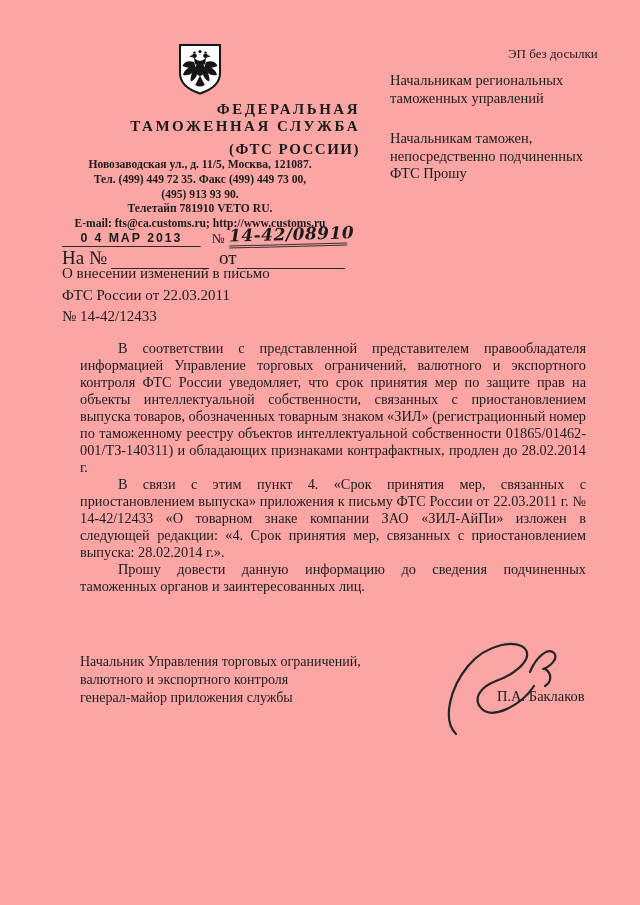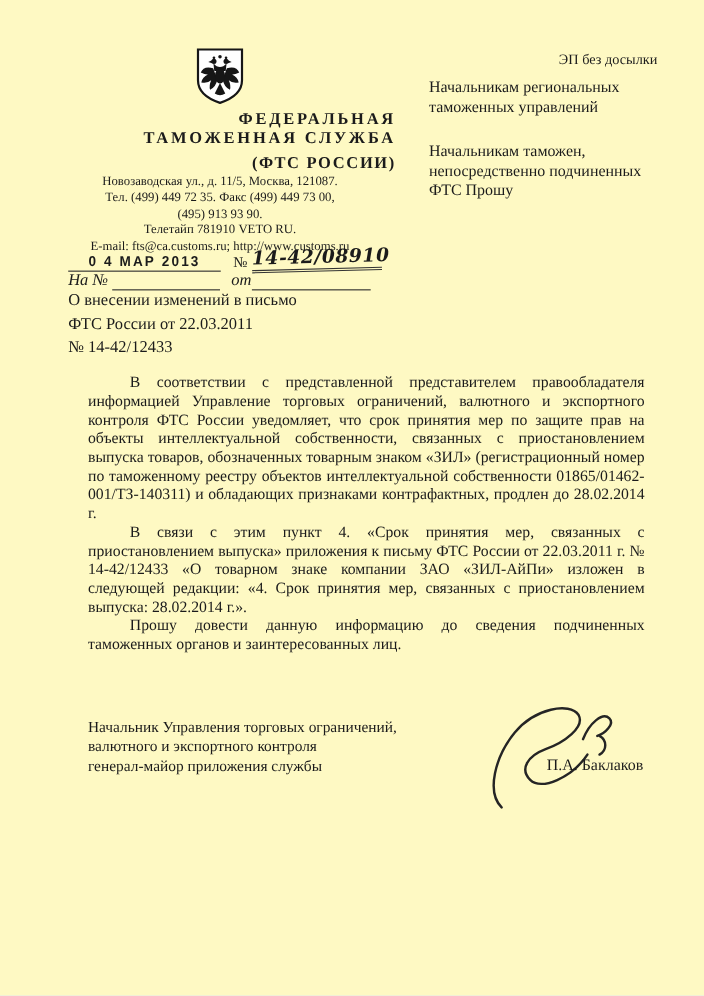--- a/index.html
+++ b/index.html
@@ -1,20 +1,20 @@
 <!DOCTYPE html>
 <html lang="ru"><head>
 <meta charset="utf-8">
 <style>
   html,body { margin:0; padding:0; background:#e8e8e8; }
   .page {
     position:relative;
     width:640px; height:905px;
     margin:0 auto;
-    background:#fef9c3;
+    background:#fca5a5;
     color:#1b1b1b;
     font-family:"Liberation Serif", serif;
     overflow:hidden;
   }
   
   .ep-note {
     position:absolute; left:508px; top:46px;
     font-size:13px;
   }
   
@@ -25,40 +25,40 @@
   
   .org-block {
     position:absolute; left:40px; top:101px; width:320px;
     text-align:right; font-weight:bold; font-size:15px;
     letter-spacing:2.5px; line-height:17px;
   }
   .org-fts { letter-spacing:1.5px; margin-top:6px; }
   
   .addr-block {
     position:absolute; left:36px; top:158px; width:328px;
-    text-align:center; font-size:11.6px; line-height:14.8px;
+    text-align:center; font-size:11.6px; line-height:14.8px;font-weight:bold;
   }
   
   .ref-row { position:absolute; left:62px; top:224px; width:300px; height:22px; }
   .stamp-line {
     display:inline-block; width:146px; text-align:center; vertical-align:bottom;
     border-bottom:1.5px solid #2a2a2a;
     font-family:"Liberation Sans", sans-serif; font-weight:bold;
     font-size:13px; letter-spacing:2px; transform:scaleX(.95); transform-origin:left bottom;
     padding-bottom:1px; white-space:nowrap;
   }
   .no-symbol { font-size:13.5px; margin-left:4px; vertical-align:bottom; }
   .number-line {
     display:inline-block; width:118px; text-align:center; vertical-align:bottom;
     border-bottom:3px double #333;
     font-family:"DejaVu Serif", serif; font-style:italic; font-weight:bold;
     font-size:17px; letter-spacing:.5px; transform:rotate(-1.5deg);
     white-space:nowrap; line-height:20px;
   }
-  .na-row { position:absolute; left:62px; top:247px; width:300px; height:18px; font-size:15px;font-style:italic; }
+  .na-row { position:absolute; left:62px; top:247px; width:300px; height:18px; font-size:19px; }
   .blank-line { display:inline-block; border-bottom:1.2px solid #2a2a2a; height:14px; vertical-align:bottom; }
   .blank-1 { width:98px; margin-left:4px; }
   .ot-label { margin-left:10px; }
   .blank-2 { width:108px; }
   
   .subject { position:absolute; left:62px; top:263px; width:290px; font-size:15px; line-height:21.5px; }
   
   .body-text {
     position:absolute; left:80px; top:340px; width:506px;
     font-size:14.3px; line-height:17px; text-align:justify;

